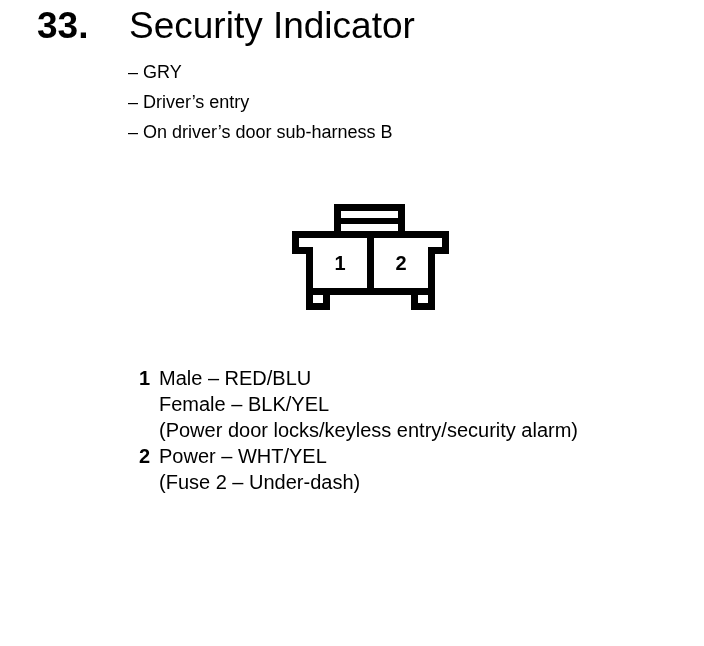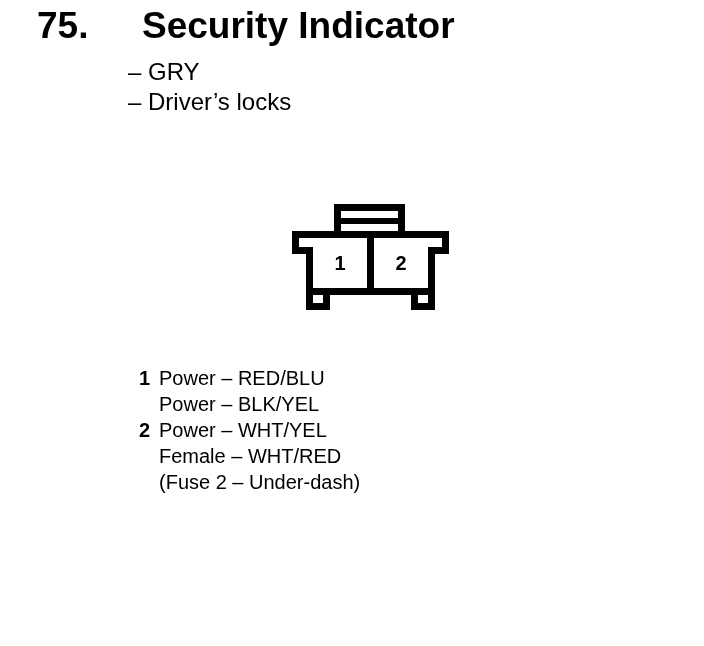--- a/index.html
+++ b/index.html
@@ -19,31 +19,31 @@
 
   
   .heading-number {
     left: 37px; top: 6px;
     font-size: 37px;
     font-weight: bold;
     line-height: 1.1;
     white-space: nowrap;
   }
   .heading-title {
-    left: 142px; top: 6px;
+    left: 129px; top: 6px;
     font-size: 37px;
-    font-weight: bold;
+    font-weight: normal;
     line-height: 1.1;
     white-space: nowrap;
   }
 
   
   .attr-list {
     left: 128px; top: 57px;
-    font-size: 24px;
+    font-size: 18px;
     line-height: 30px;
     white-space: nowrap;
   }
 
   
   .connector {
     left: 288px; top: 202px;
     width: 165px; height: 112px;
   }
   .pin-cavity-label {
@@ -64,26 +64,27 @@
   .pin-block { display: flex; }
   .pin-block .pin-no {
     width: 20px;
     flex: 0 0 20px;
     font-weight: bold;
   }
 </style>
 </head>
 <body>
 
-<div class="abs heading-number">75.</div>
+<div class="abs heading-number">33.</div>
 <div class="abs heading-title">Security Indicator</div>
 
 <div class="abs attr-list">
   <div>– GRY</div>
-  <div>– Driver’s locks</div>
+  <div>– Driver’s entry</div>
+  <div>– On driver’s door sub-harness B</div>
 </div>
 
 <svg class="abs connector" viewBox="0 0 165 112" xmlns="http://www.w3.org/2000/svg">
   <g fill="#000000">
     <rect x="46" y="2" width="71" height="34"></rect>
     <rect x="4" y="29" width="157" height="7"></rect>
     <rect x="4" y="29" width="7" height="23"></rect>
     <rect x="4" y="45" width="21" height="7"></rect>
     <rect x="154" y="29" width="7" height="23"></rect>
     <rect x="140" y="45" width="21" height="7"></rect>
@@ -103,25 +104,25 @@
     <rect x="86" y="36" width="54" height="50"></rect>
   </g>
   <text class="pin-cavity-label" x="52" y="68">1</text>
   <text class="pin-cavity-label" x="113" y="68">2</text>
 </svg>
 
 <div class="abs pin-list">
   <div class="pin-block">
     <span class="pin-no">1</span>
     <div>
-      <div>Power – RED/BLU</div>
-      <div>Power – BLK/YEL</div>
+      <div>Male – RED/BLU</div>
+      <div>Female – BLK/YEL</div>
+      <div>(Power door locks/keyless entry/security alarm)</div>
     </div>
   </div>
   <div class="pin-block">
     <span class="pin-no">2</span>
     <div>
       <div>Power – WHT/YEL</div>
-      <div>Female – WHT/RED</div>
       <div>(Fuse 2 – Under-dash)</div>
     </div>
   </div>
 </div>
 
 </body></html>

